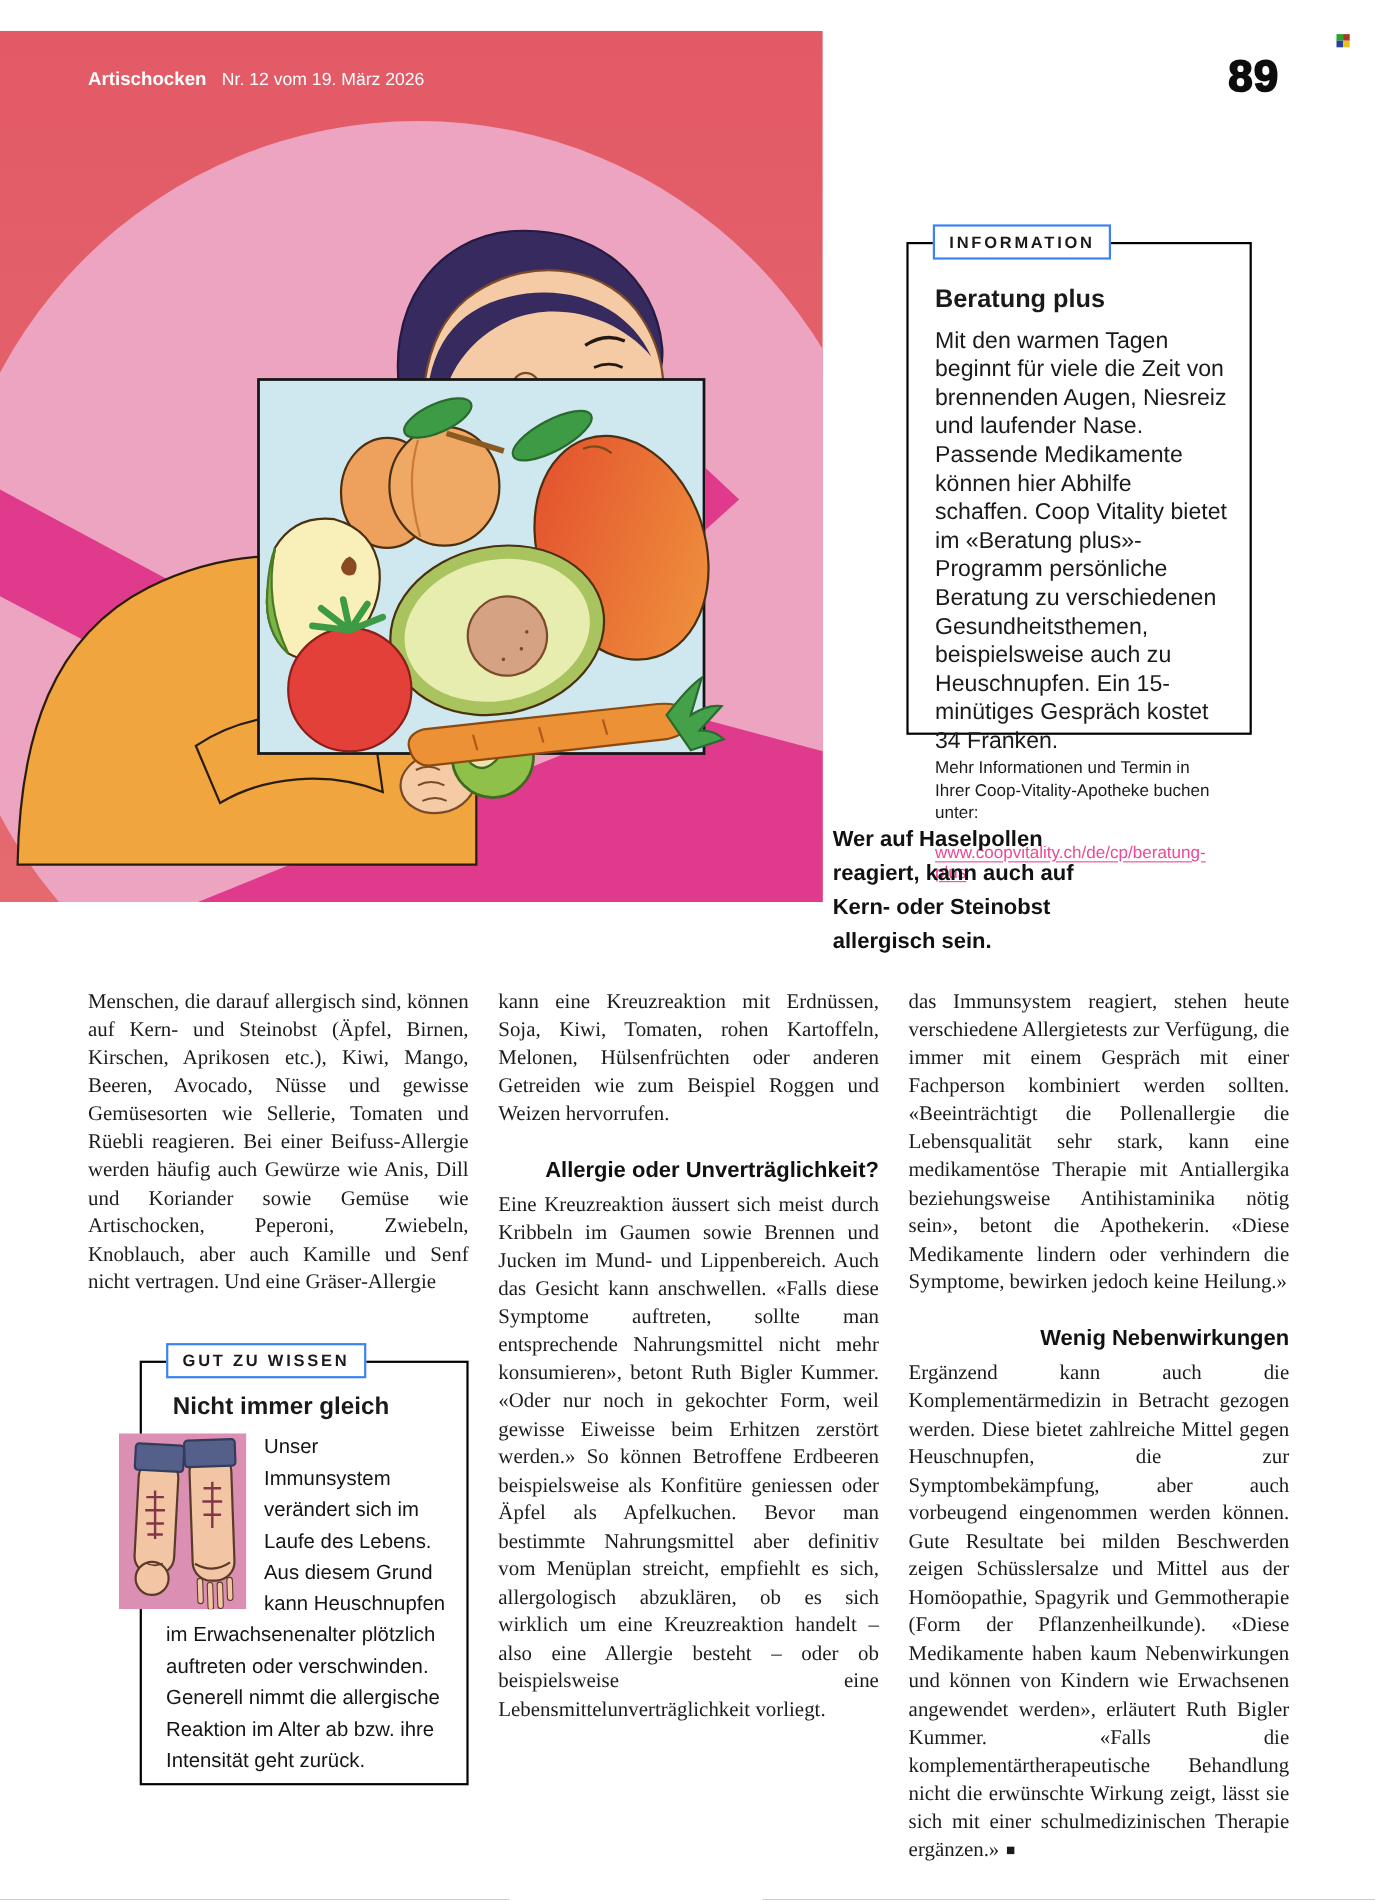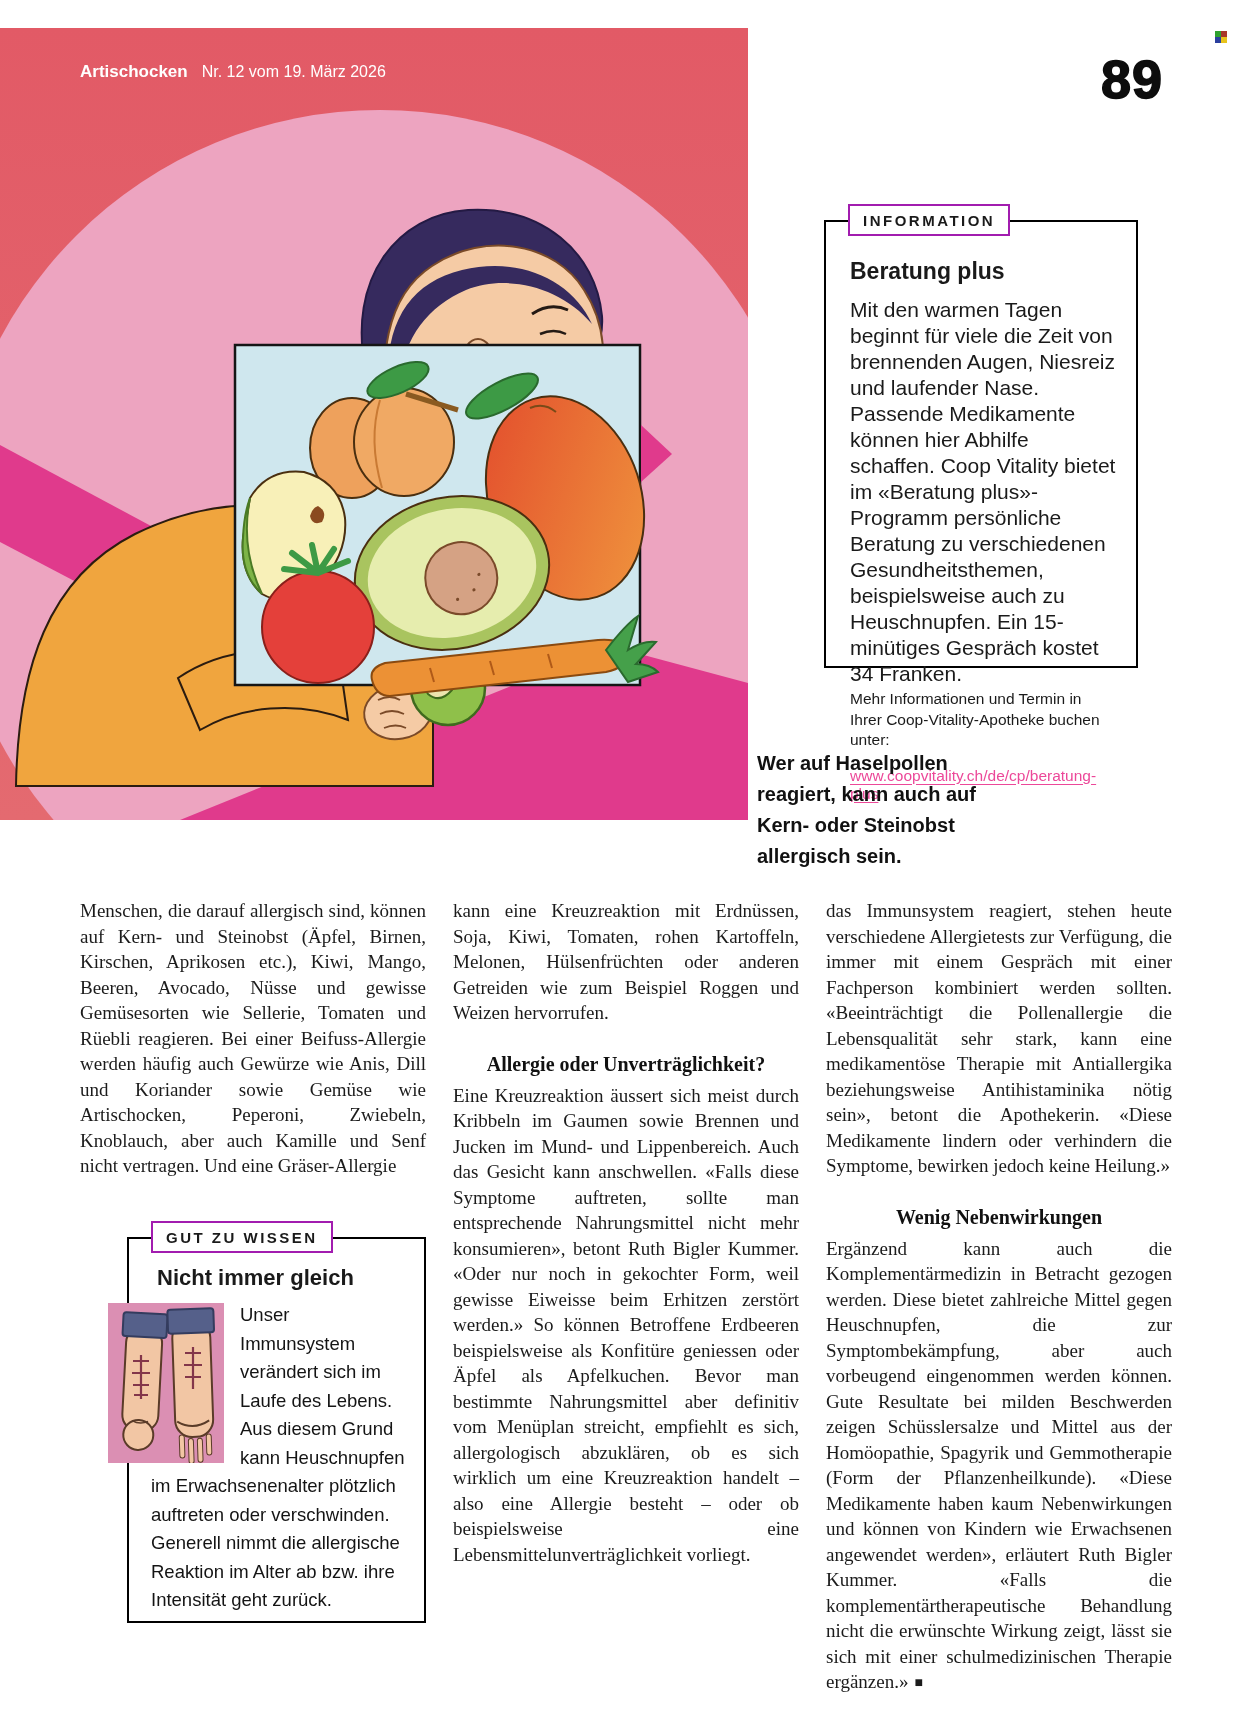--- a/index.html
+++ b/index.html
@@ -9,38 +9,38 @@
     background:#ffffff; overflow:hidden;
     font-family:"Liberation Sans", sans-serif; color:#1a1a1a;
     -webkit-font-smoothing:antialiased;
   }
 
   
   .masthead { position:absolute; left:80px; top:62px; z-index:5; color:#fff; font-size:16px; }
   .masthead b { font-size:17px; margin-right:14px; }
   .pagenum {
     position:absolute; right:87px; top:48px; z-index:5;
-    font-size:54px; font-weight:bold; letter-spacing:1px; color:#0d0d0d;
+    font-size:40px; font-weight:bold; letter-spacing:1px; color:#0d0d0d;
     -webkit-text-stroke:1.6px #0d0d0d;
   }
   .regmark { position:absolute; right:23px; top:31px; width:12px; height:12px; display:grid; grid-template-columns:6px 6px; z-index:6; }
   .regmark i { display:block; width:6px; height:6px; }
 
   
   .hero { position:absolute; left:0; top:28px; width:748px; height:792px; }
   .hero svg { display:block; }
 
   
   .info-box {
     position:absolute; left:824px; top:220px; width:314px; height:448px;
     border:2px solid #000; background:#fff;
   }
   .box-label {
     position:absolute; top:-18px; left:22px; background:#fff;
-    border:2px solid #a21caf; padding:6px 13px 5px;
+    border:2px solid #3b82f6; padding:6px 13px 5px;
     font-size:15px; font-weight:bold; letter-spacing:2.5px; white-space:nowrap;
   }
   .info-inner { padding:36px 20px 0 24px; }
   .info-title { font-size:23px; font-weight:bold; margin-bottom:12px; }
   .info-body  { font-size:21px; line-height:26px; }
   .info-note  { font-size:15.5px; line-height:20.5px; margin-top:2px; }
   .info-link  { display:inline-block; font-size:15.5px; margin-top:16px;
                 text-decoration:underline; text-underline-offset:3px; color:#ec4899; }
 
   
@@ -49,22 +49,22 @@
     font-size:20px; line-height:31px; font-weight:bold; color:#111;
   }
 
   
   .col { position:absolute; top:898px; width:346px;
          font-family:"Liberation Serif", serif; font-size:19px; line-height:25.5px;
          text-align:justify; color:#1b1b1b; }
   .col-1 { left:80px; }
   .col-2 { left:453px; }
   .col-3 { left:826px; }
-  .subhead { font-family:Liberation Serif, serif; font-size:20px; line-height:27px;
-             font-weight:bold; text-align:center; margin:25px 0 5px; color:#111; }
+  .subhead { font-family:Liberation Sans, sans-serif; font-size:20px; line-height:27px;
+             font-weight:bold; text-align:right; margin:25px 0 5px; color:#111; }
   .indent { text-indent:22px; }
   .endmark { font-family:"Liberation Sans", sans-serif; font-size:14px; vertical-align:1px; margin-left:6px; }
 
   
   .know-box {
     position:absolute; left:127px; top:1237px; width:299px; height:386px;
     border:2px solid #000; background:#fff;
   }
   .know-title { font-size:22px; font-weight:bold; margin:26px 14px 10px 28px; }
   .know-body  { padding:0 16px 0 22px; font-size:18.5px; line-height:28.5px; color:#141414; }

